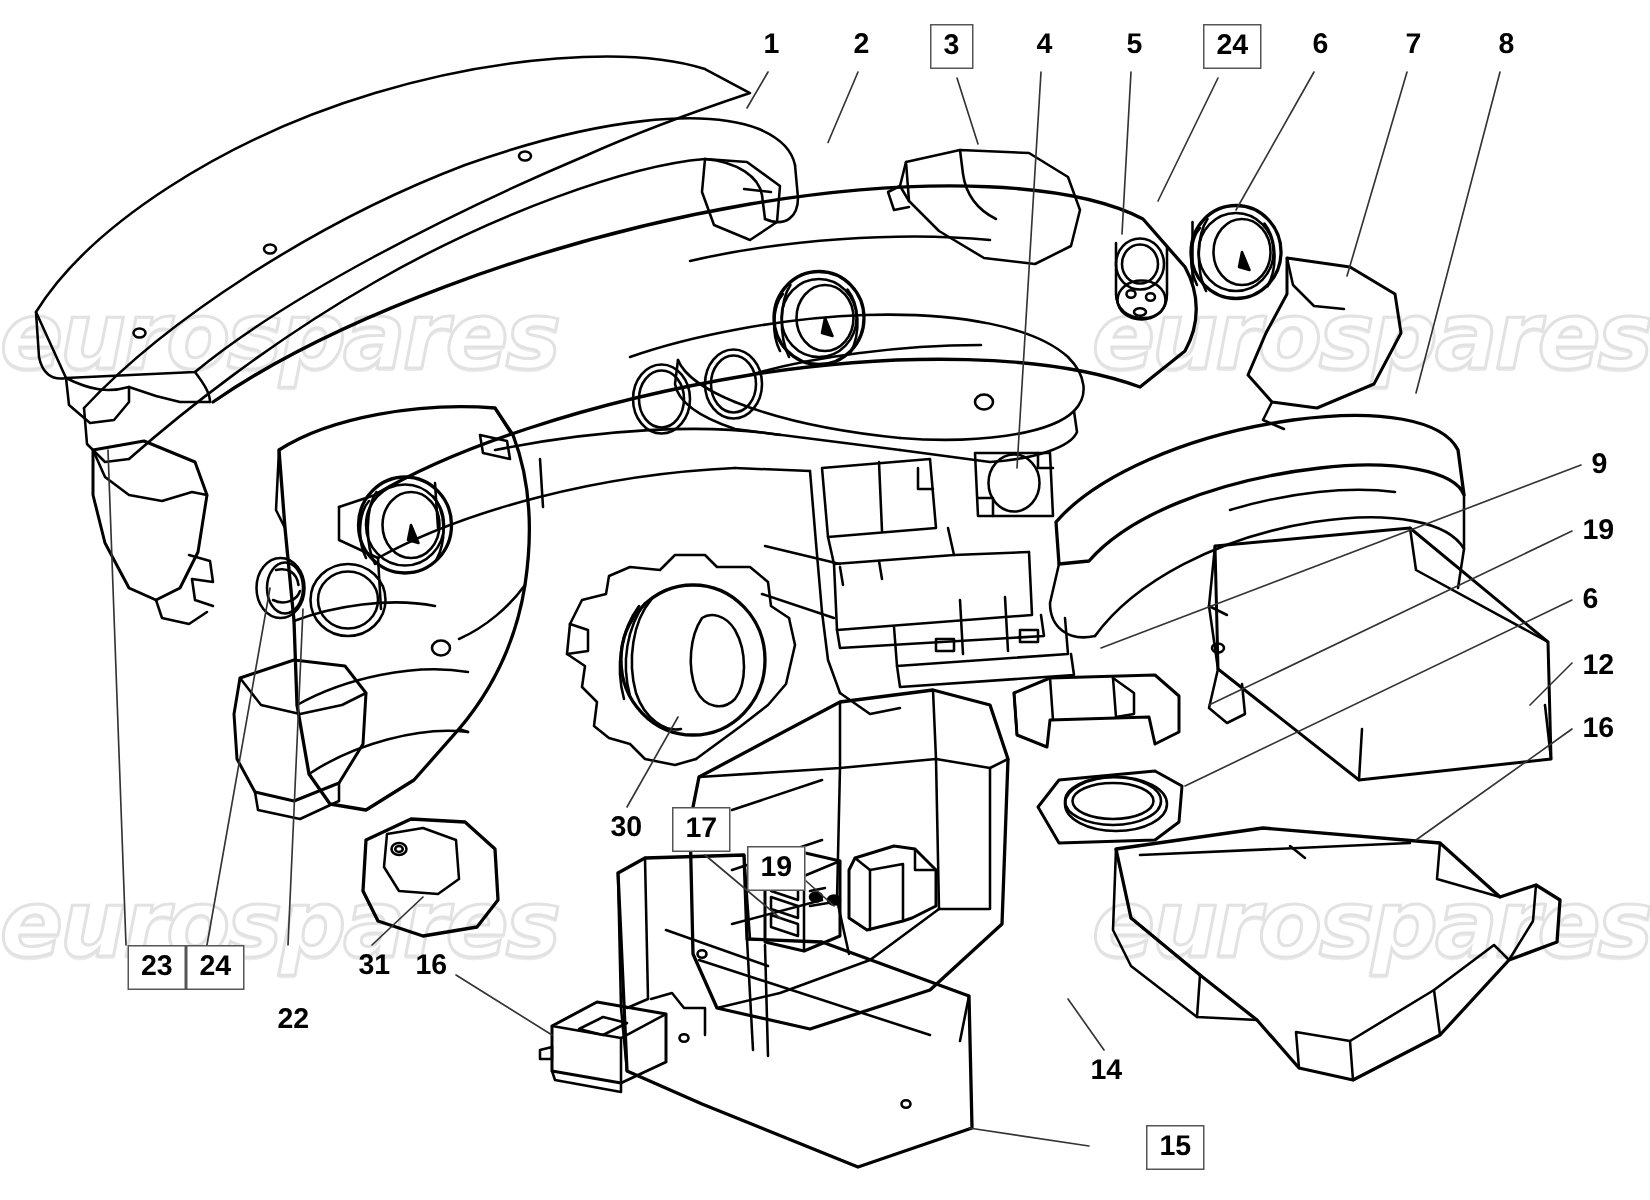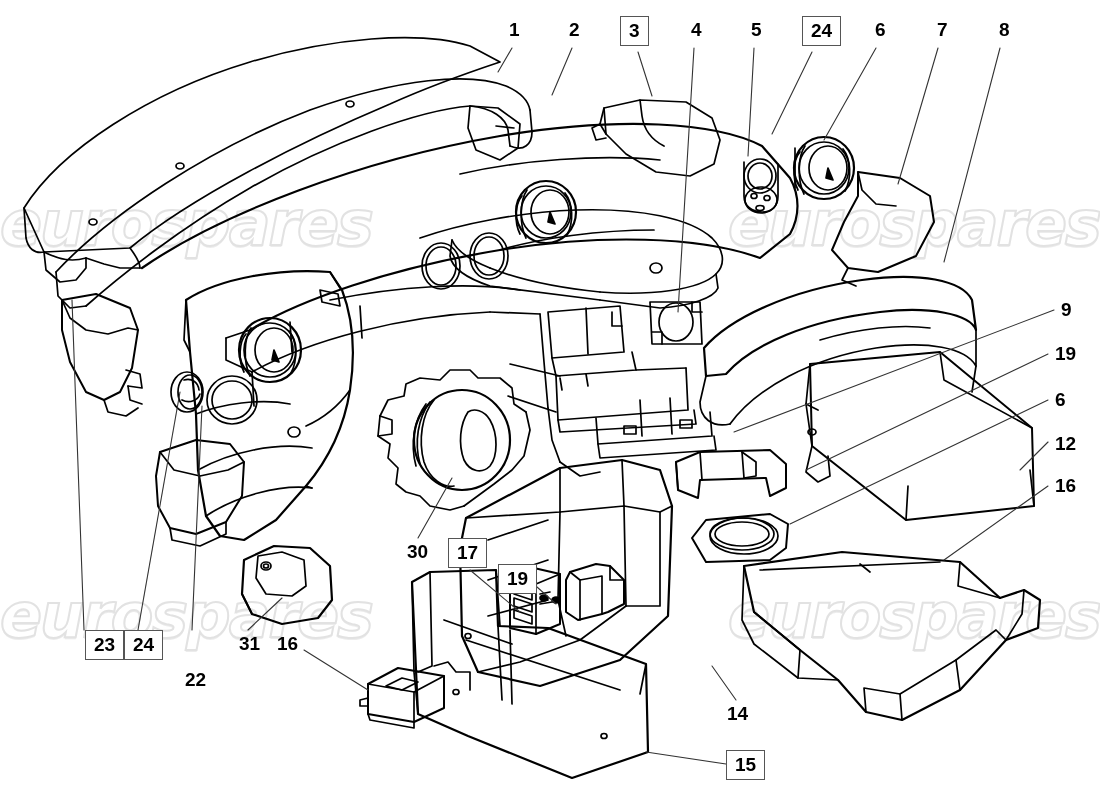--- a/index.html
+++ b/index.html
@@ -451,16 +451,16 @@
       <div class="label plain" style="left: 1052px; top: 472px;">16</div>
       <div class="label plain" style="left: 404px; top: 538px;">30</div>
       <div class="label boxed" style="left: 448px; top: 538px;">17</div>
       <div class="label boxed" style="left: 498px; top: 564px;">19</div>
       <div class="label boxed" style="left: 85px; top: 630px;">23</div>
       <div class="label boxed" style="left: 124px; top: 630px;">24</div>
       <div class="label plain" style="left: 182px; top: 666px;">22</div>
       <div class="label plain" style="left: 236px; top: 630px;">31</div>
       <div class="label plain" style="left: 274px; top: 630px;">16</div>
       <div class="label plain" style="left: 724px; top: 700px;">14</div>
-      <div class="label boxed" style="left: 726px; top: 750px;">15</div>
+      <div class="label boxed" style="left: 764px; top: 750px;">15</div>
     </div>
 
 </div>
 
 </body></html>

